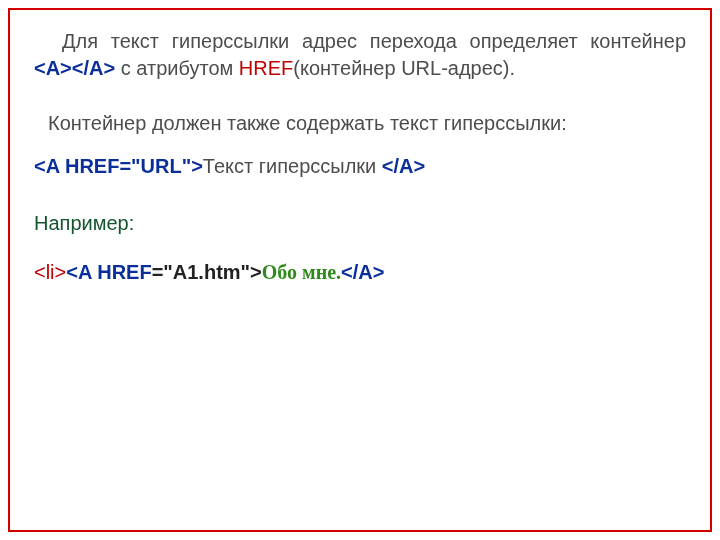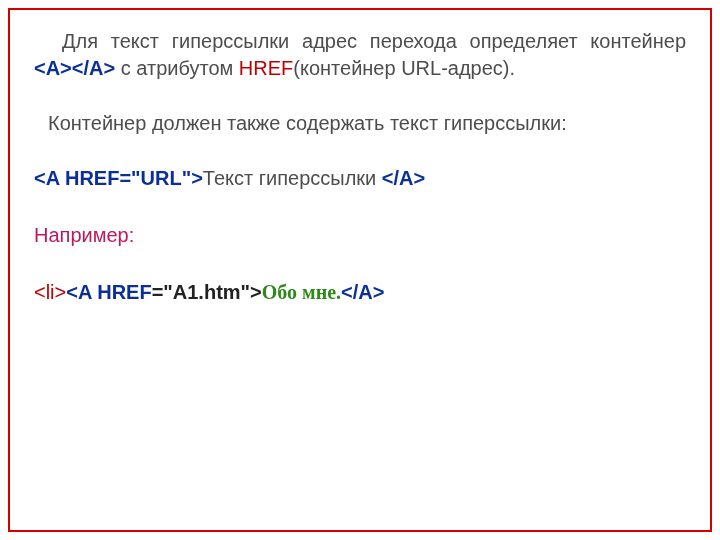--- a/index.html
+++ b/index.html
@@ -20,28 +20,28 @@
       color: #4d4d4d;
     }
     .p1 {
       text-align: justify;
       text-indent: 28px;
       margin-bottom: 28px;
     }
     .p2 {
       text-align: justify;
       text-indent: 14px;
-      margin-bottom: 28px;
+      margin-bottom: 16px;
     }
     .p3 {
       margin-bottom: 30px;
     }
     .p4 {
-      margin-bottom: 30px;
-      color: #be185d;
+      margin-bottom: 22px;
+      color: #14532d;
     }
     .p5 {
       margin-bottom: 0;
     }
     .b-blue {
       color: #0b2f9a;
       font-weight: bold;
     }
     .b-red {
       color: #c00000;

